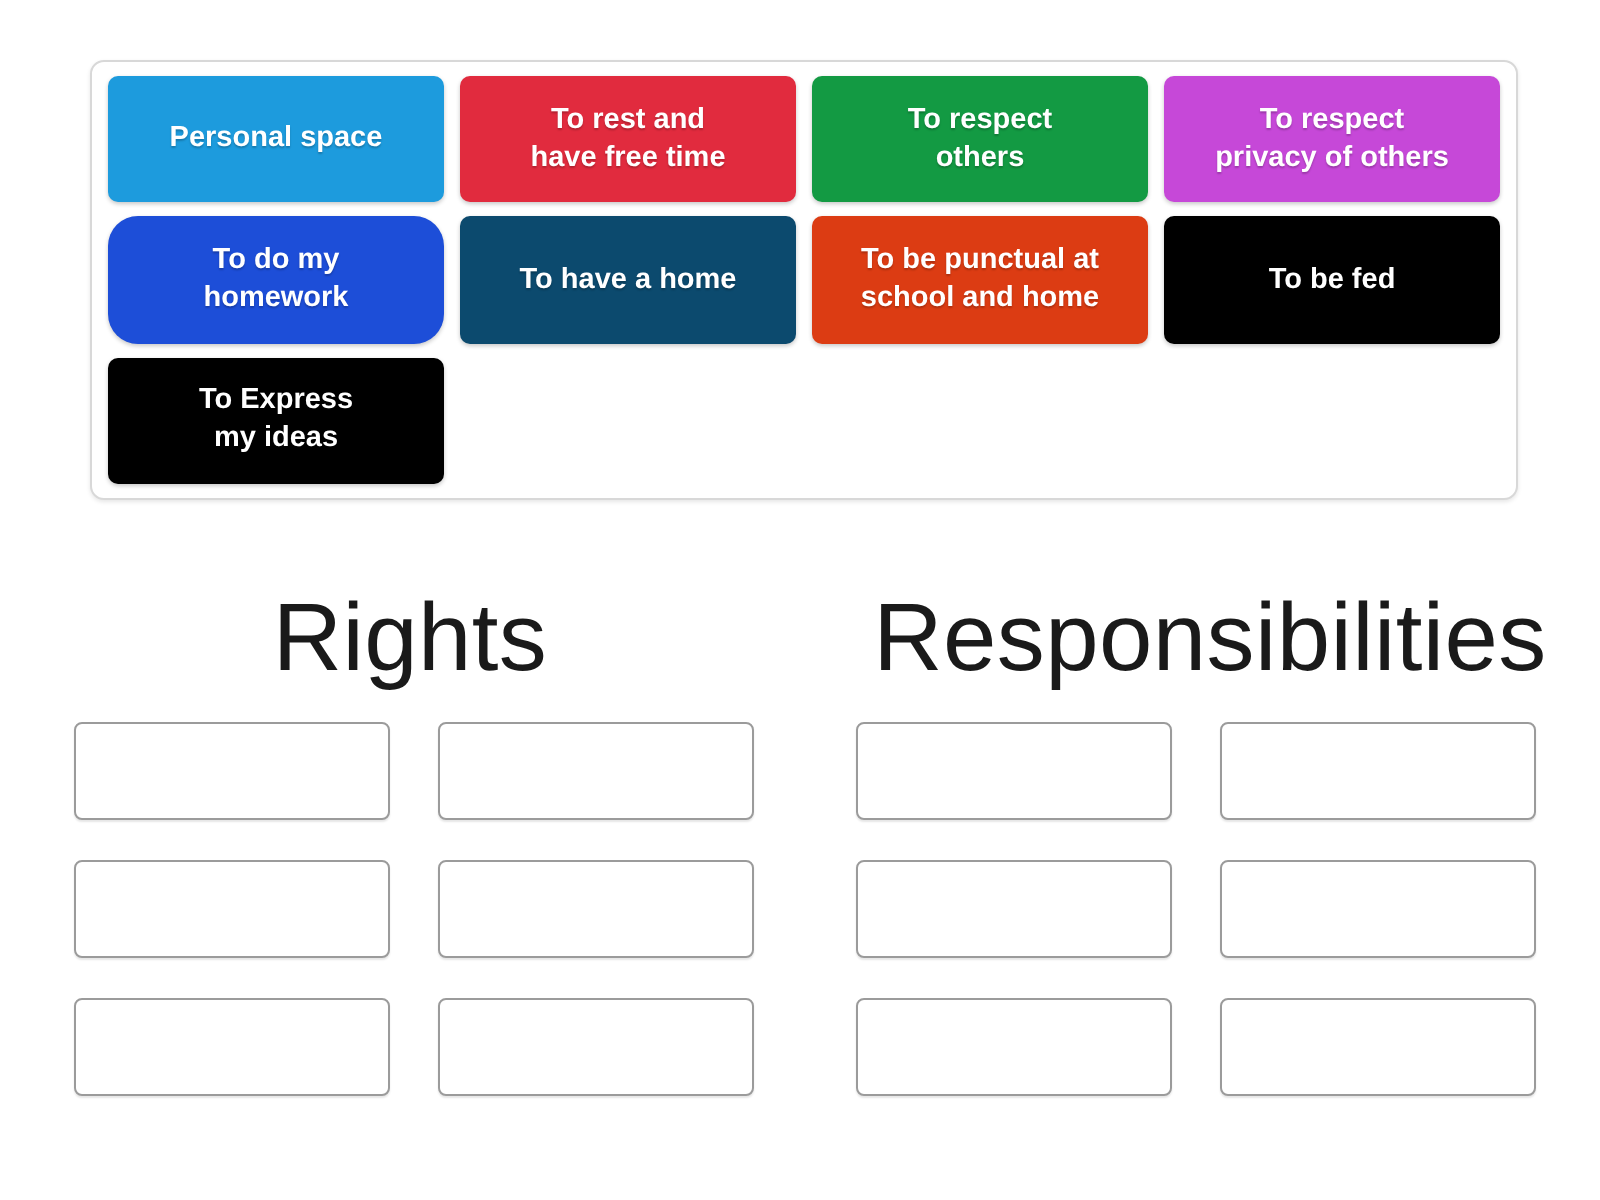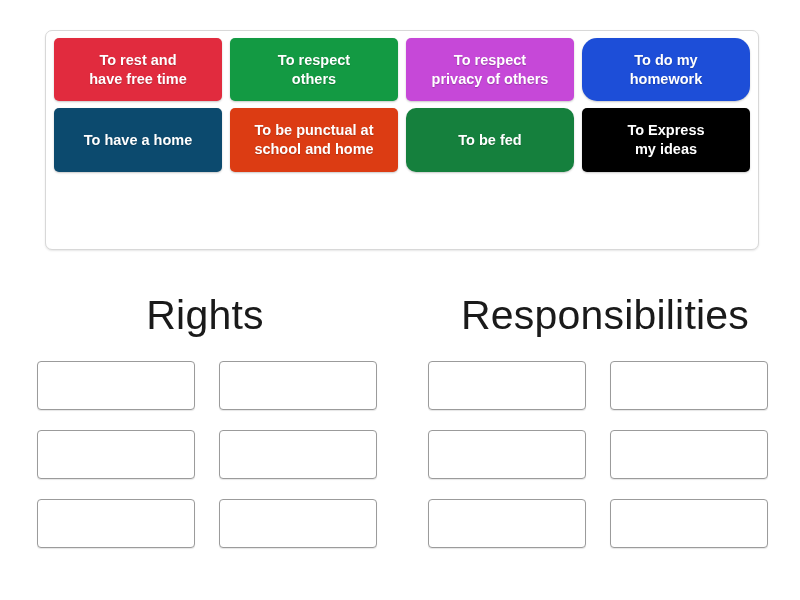--- a/index.html
+++ b/index.html
@@ -58,21 +58,21 @@
   }
   .tile.empty-slot {
     background: transparent;
     box-shadow: none;
     cursor: default;
   }
 
   
   .heading {
     position: absolute;
-    font-size: 41px;
+    font-size: 48px;
     font-weight: normal;
     color: #1a1a1a;
     letter-spacing: 0.2px;
     white-space: nowrap;
     text-align: center;
   }
   #heading-rights  { left: 35px;  top: 292px; width: 340px; }
   #heading-resp    { left: 435px; top: 292px; width: 340px; }
 
   
@@ -95,32 +95,33 @@
     border-radius: 4px;
     box-sizing: border-box;
     box-shadow: 0 1px 1px rgba(0,0,0,0.10);
   }
 </style>
 </head>
 <body>
 
 <div id="tile-tray">
   <div id="tile-grid">
+      <div class="tile" style="background: rgb(29, 155, 221);">Personal space</div>
       <div class="tile" style="background: rgb(225, 43, 62);">To rest and
 have free time</div>
       <div class="tile" style="background: rgb(19, 154, 67);">To respect
 others</div>
       <div class="tile" style="background: rgb(198, 72, 216);">To respect
 privacy of others</div>
       <div class="tile" style="background: #1d4ed8; border-radius: 15px;">To do my
 homework</div>
       <div class="tile" style="background: #0c4a6e;">To have a home</div>
       <div class="tile" style="background: rgb(220, 60, 19);">To be punctual at
 school and home</div>
-      <div class="tile" style="background: #15803d; border-radius: 10px;">To be fed</div>
+      <div class="tile" style="background: #000000;">To be fed</div>
       <div class="tile" style="background: #000000;">To Express
 my ideas</div>
       <div class="tile empty-slot"></div>
     </div>
 </div>
 
 <div class="heading" id="heading-rights">Rights</div>
 
 <div class="heading" id="heading-resp">Responsibilities</div>
 

